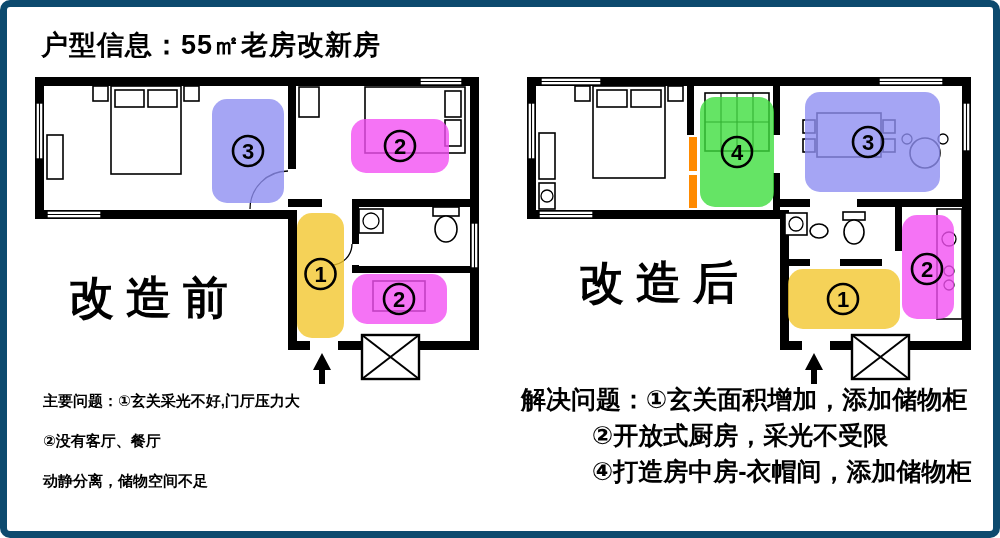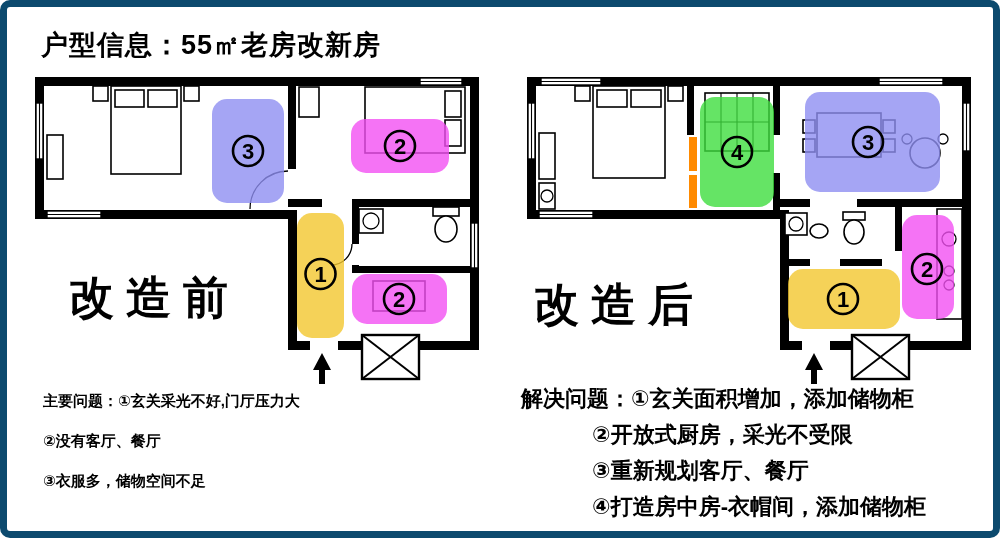--- a/index.html
+++ b/index.html
@@ -7,24 +7,24 @@
     position:relative;width:1000px;height:538px;box-sizing:border-box;
     background:#fff;border:7px solid #0c4a6e;border-radius:10px;overflow:hidden;
     font-family:"Liberation Sans","DejaVu Sans",sans-serif;color:#000;padding-left:24px;
   }
   .title{position:absolute;left:34px;top:20px;font-size:27px;font-weight:bold;letter-spacing:1px;}
   .plan-svg{position:absolute;width:444px;height:312px;}
   .plan-before{left:28px;top:66px;}
   .plan-after{left:520px;top:66px;}
   .plan-label{position:absolute;font-size:45px;font-weight:bold;letter-spacing:12px;}
   .label-before{left:62px;top:261px;}
-  .label-after{left:527px;top:246px;margin-top:22px;}
+  .label-after{left:572px;top:246px;}
   .notes{position:absolute;font-weight:bold;}
   .notes-left{left:36px;top:374px;font-size:15px;line-height:40px;}
-  .notes-right{left:514px;top:374px;font-size:22px;line-height:36px;}
+  .notes-right{left:514px;top:374px;font-size:25px;line-height:36px;}
   .notes-left .indent{}
   .notes-right .indent{margin-left:71px;}
   
   .wall{fill:#000;}
   .win{fill:#fff;stroke:#000;stroke-width:1.4;}
   .wline{stroke:#000;stroke-width:1.1;}
   .furn{fill:#fff;stroke:#000;stroke-width:1.6;}
   .fln{stroke:#000;stroke-width:1.3;fill:none;}
   .zone{fill-opacity:.8;}
   .zring{fill:none;stroke:#000;stroke-width:2.6;}
@@ -225,23 +225,22 @@
     </g>
     <polygon class="arrow" points="287,280 278,297 284,297 284,311 290,311 290,297 296,297"></polygon>
   </svg>
 
   <div class="plan-label label-before">改造前</div>
   <div class="plan-label label-after">改造后</div>
 
   <div class="notes notes-left">
     <div><span>主要问题：</span><span>①玄关采光不好,门厅压力大</span></div>
     <div class="indent">②没有客厅、餐厅</div>
-    <div class="indent">③衣服多，储物空间不足</div>
+    <div class="indent">动静分离，储物空间不足</div>
   </div>
 
   <div class="notes notes-right">
     <div><span>解决问题：</span><span>①玄关面积增加，添加储物柜</span></div>
     <div class="indent">②开放式厨房，采光不受限</div>
-    <div class="indent">③重新规划客厅、餐厅</div>
     <div class="indent">④打造房中房-衣帽间，添加储物柜</div>
   </div>
 
 </div>
 
 </body></html>

